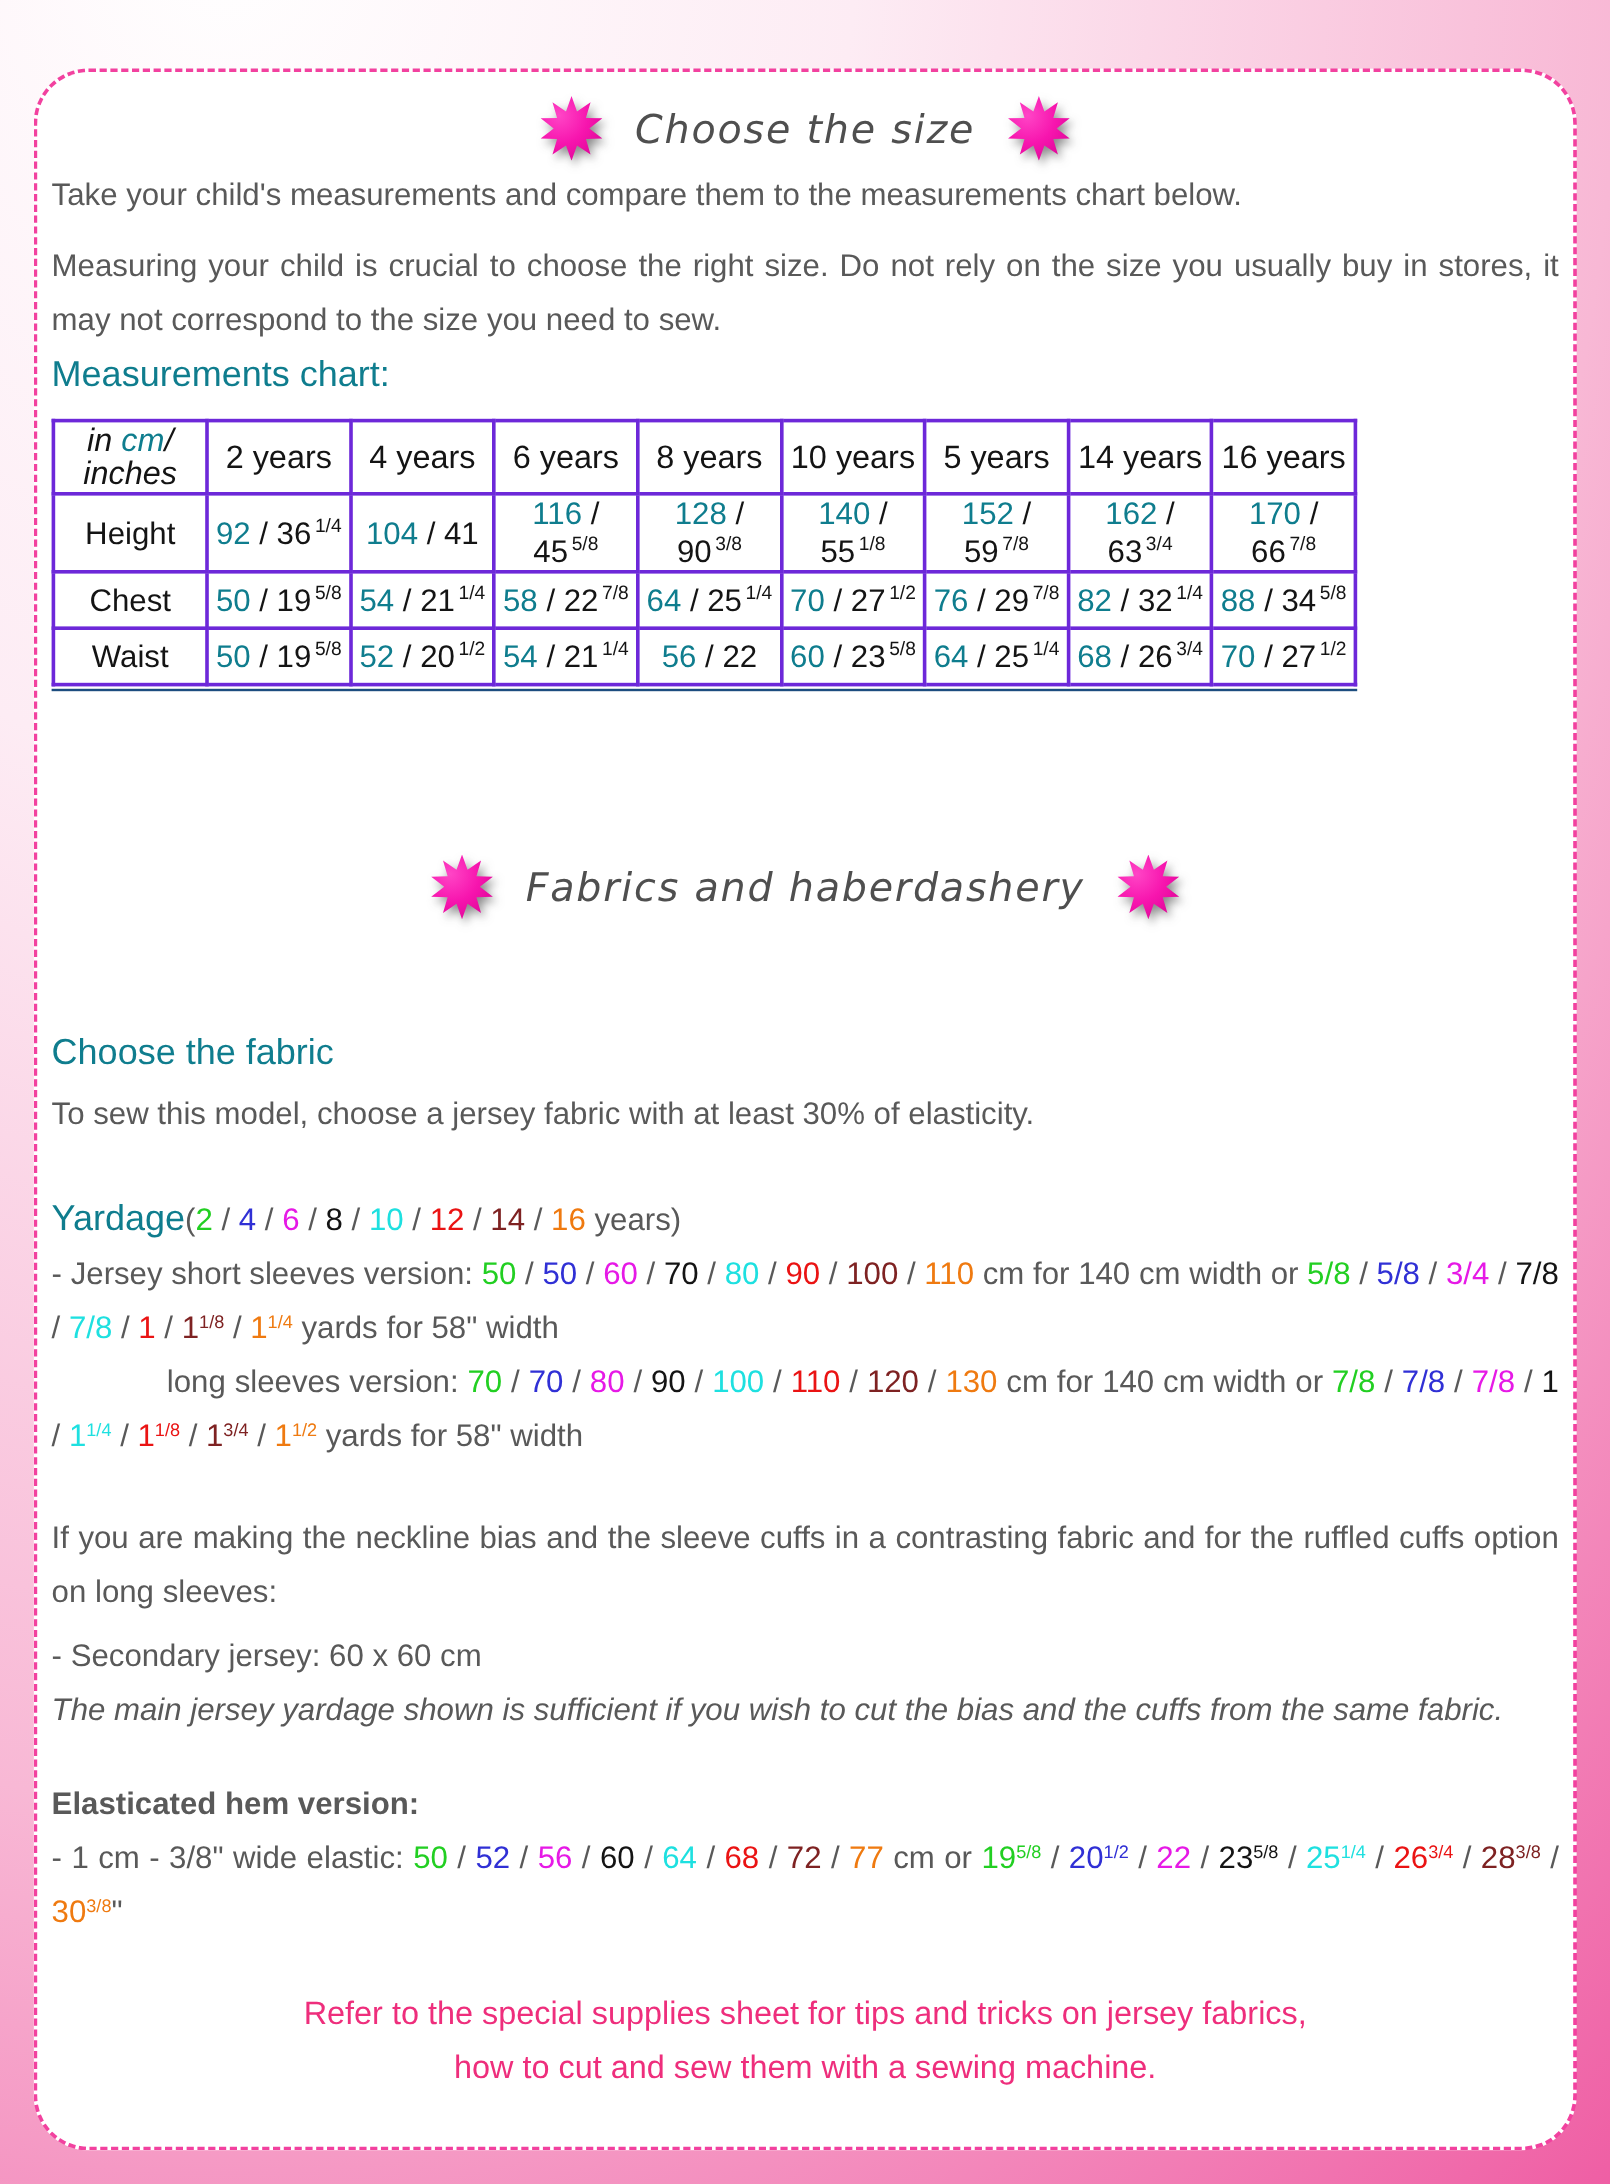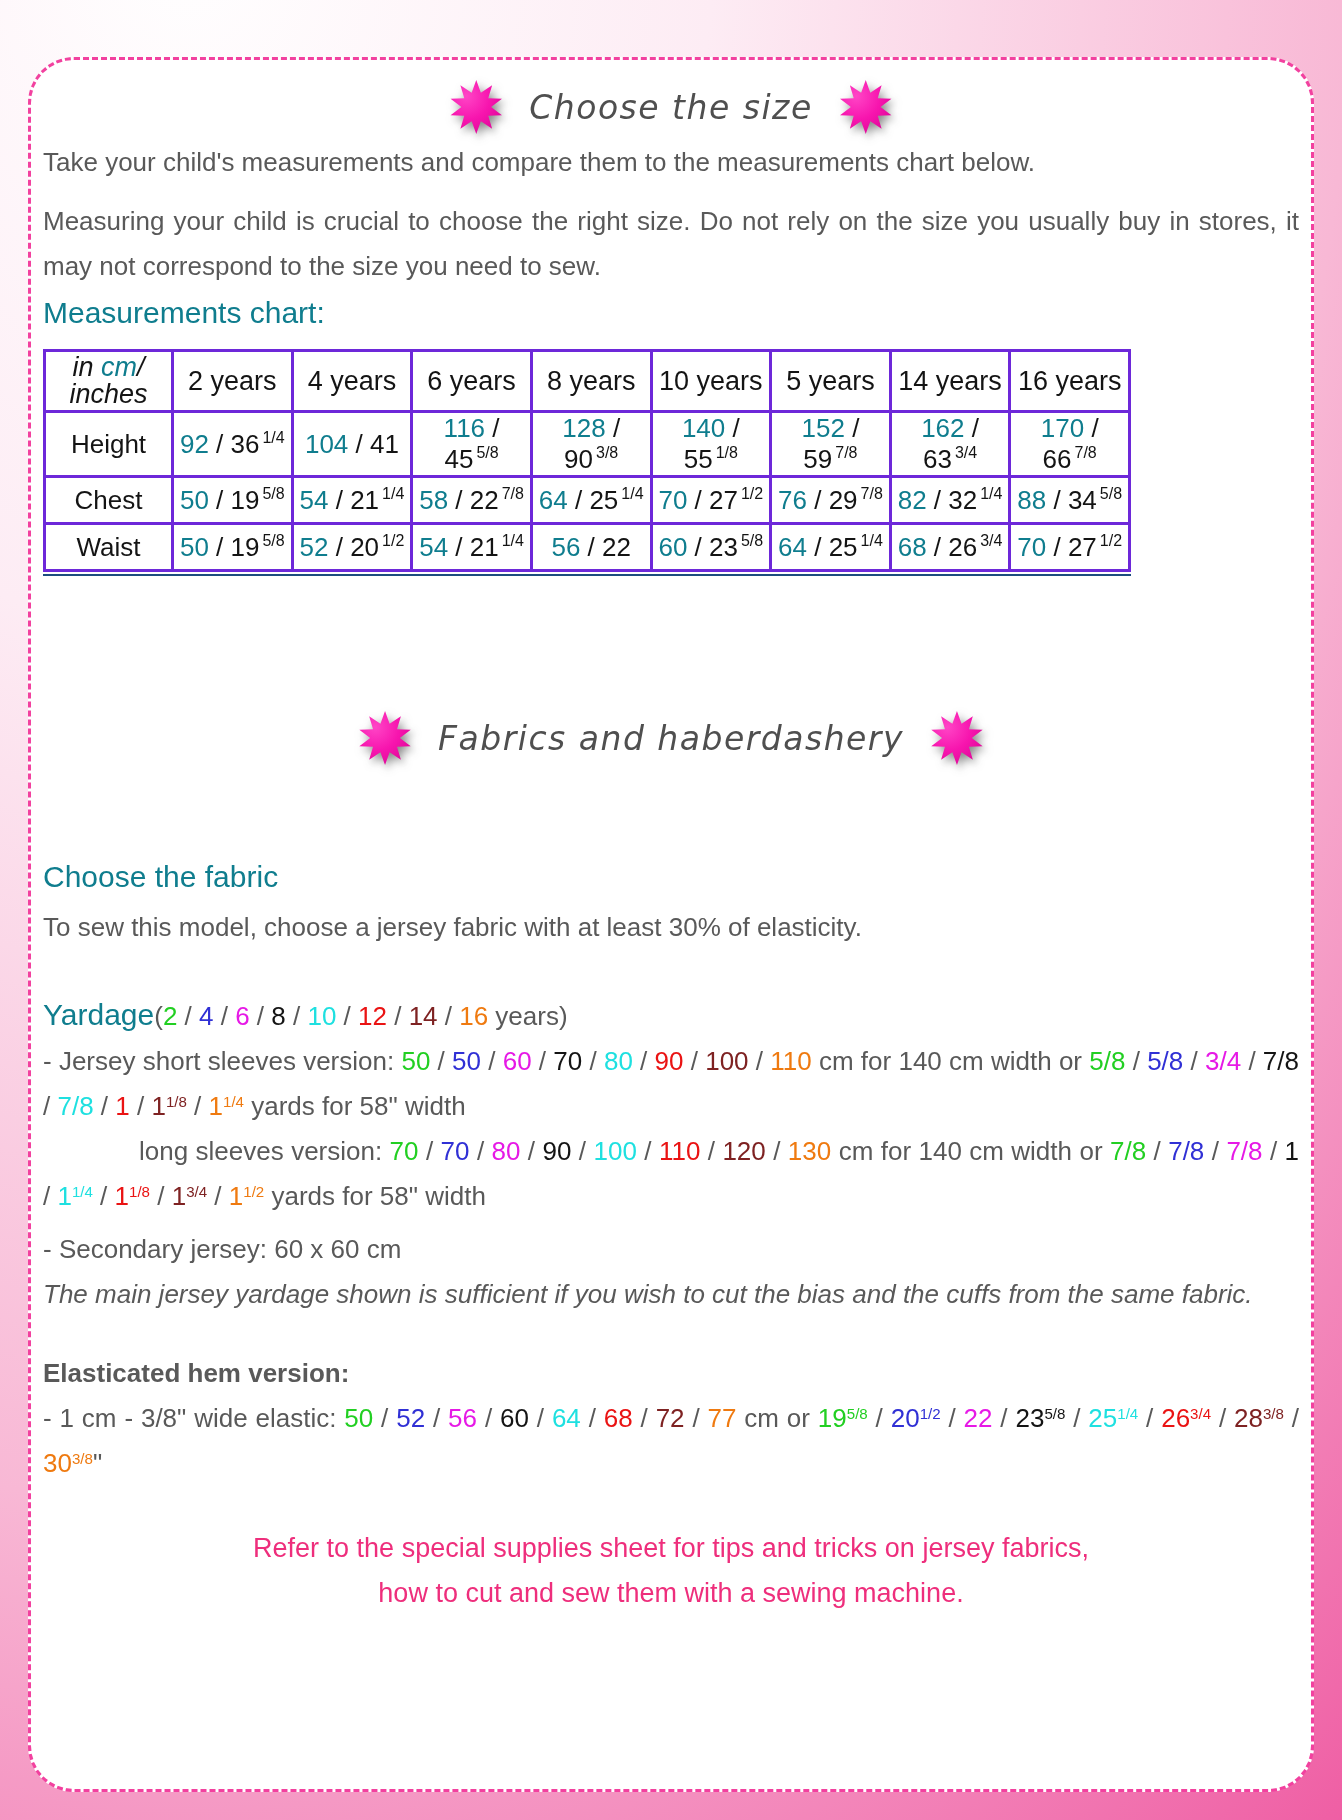--- a/index.html
+++ b/index.html
@@ -143,20 +143,21 @@
     </div>
 
     <h3 class="teal-heading sub-head">Choose the fabric</h3>
     <p class="body-text" style="margin-top:6px;">To sew this model, choose a jersey fabric with at least 30% of elasticity.</p>
 
     <p class="body-text yardage-line"><span class="yardage-label">Yardage</span><span><span>(</span><span style="color: rgb(34, 207, 34);">2</span><span> / </span><span style="color: rgb(48, 48, 213);">4</span><span> / </span><span style="color: rgb(230, 25, 230);">6</span><span> / </span><span style="color: rgb(20, 20, 20);">8</span><span> / </span><span style="color: rgb(30, 224, 224);">10</span><span> / </span><span style="color: rgb(234, 19, 19);">12</span><span> / </span><span style="color: rgb(126, 34, 34);">14</span><span> / </span><span style="color: rgb(239, 122, 16);">16</span><span> years)</span></span></p>
 
     <p class="body-text justify"><span>- Jersey short sleeves version: </span><span style="color: rgb(34, 207, 34);">50</span><span> / </span><span style="color: rgb(48, 48, 213);">50</span><span> / </span><span style="color: rgb(230, 25, 230);">60</span><span> / </span><span style="color: rgb(20, 20, 20);">70</span><span> / </span><span style="color: rgb(30, 224, 224);">80</span><span> / </span><span style="color: rgb(234, 19, 19);">90</span><span> / </span><span style="color: rgb(126, 34, 34);">100</span><span> / </span><span style="color: rgb(239, 122, 16);">110</span><span> cm for 140 cm width or </span><span style="color: rgb(34, 207, 34);">5/8</span><span> / </span><span style="color: rgb(48, 48, 213);">5/8</span><span> / </span><span style="color: rgb(230, 25, 230);">3/4</span><span> / </span><span style="color: rgb(20, 20, 20);">7/8</span><span> / </span><span style="color: rgb(30, 224, 224);">7/8</span><span> / </span><span style="color: rgb(234, 19, 19);">1</span><span> / </span><span style="color: rgb(126, 34, 34);">1</span><span class="sup" style="color: rgb(126, 34, 34);">1/8</span><span> / </span><span style="color: rgb(239, 122, 16);">1</span><span class="sup" style="color: rgb(239, 122, 16);">1/4</span><span>  yards for 58" width</span></p>
     <p class="body-text justify indented"><span>long sleeves version: </span><span style="color: rgb(34, 207, 34);">70</span><span> / </span><span style="color: rgb(48, 48, 213);">70</span><span> / </span><span style="color: rgb(230, 25, 230);">80</span><span> / </span><span style="color: rgb(20, 20, 20);">90</span><span> / </span><span style="color: rgb(30, 224, 224);">100</span><span> / </span><span style="color: rgb(234, 19, 19);">110</span><span> / </span><span style="color: rgb(126, 34, 34);">120</span><span> / </span><span style="color: rgb(239, 122, 16);">130</span><span> cm for 140 cm width or </span><span style="color: rgb(34, 207, 34);">7/8</span><span> / </span><span style="color: rgb(48, 48, 213);">7/8</span><span> / </span><span style="color: rgb(230, 25, 230);">7/8</span><span> / </span><span style="color: rgb(20, 20, 20);">1</span><span> / </span><span style="color: rgb(30, 224, 224);">1</span><span class="sup" style="color: rgb(30, 224, 224);">1/4</span><span> / </span><span style="color: rgb(234, 19, 19);">1</span><span class="sup" style="color: rgb(234, 19, 19);">1/8</span><span> / </span><span style="color: rgb(126, 34, 34);">1</span><span class="sup" style="color: rgb(126, 34, 34);">3/4</span><span> / </span><span style="color: rgb(239, 122, 16);">1</span><span class="sup" style="color: rgb(239, 122, 16);">1/2</span><span> yards for 58" width</span></p>
 
+    <p class="body-text justify mt40">If you are making the neckline bias and the sleeve cuffs in a contrasting fabric and for the ruffled cuffs option on long sleeves:</p>
     <p class="body-text mt8">- Secondary jersey: 60 x 60 cm</p>
     <p class="body-text justify italic">The main jersey yardage shown is sufficient if you wish to cut the bias and the cuffs from the same fabric.</p>
 
     <p class="body-text elastic-head">Elasticated hem version:</p>
     <p class="body-text justify"><span>- 1 cm - 3/8" wide elastic: </span><span style="color: rgb(34, 207, 34);">50</span><span> / </span><span style="color: rgb(48, 48, 213);">52</span><span> / </span><span style="color: rgb(230, 25, 230);">56</span><span> / </span><span style="color: rgb(20, 20, 20);">60</span><span> / </span><span style="color: rgb(30, 224, 224);">64</span><span> / </span><span style="color: rgb(234, 19, 19);">68</span><span> / </span><span style="color: rgb(126, 34, 34);">72</span><span> / </span><span style="color: rgb(239, 122, 16);">77</span><span> cm or </span><span style="color: rgb(34, 207, 34);">19</span><span class="sup" style="color: rgb(34, 207, 34);">5/8</span><span> / </span><span style="color: rgb(48, 48, 213);">20</span><span class="sup" style="color: rgb(48, 48, 213);">1/2</span><span> / </span><span style="color: rgb(230, 25, 230);">22</span><span> / </span><span style="color: rgb(20, 20, 20);">23</span><span class="sup" style="color: rgb(20, 20, 20);">5/8</span><span> / </span><span style="color: rgb(30, 224, 224);">25</span><span class="sup" style="color: rgb(30, 224, 224);">1/4</span><span> / </span><span style="color: rgb(234, 19, 19);">26</span><span class="sup" style="color: rgb(234, 19, 19);">3/4</span><span> / </span><span style="color: rgb(126, 34, 34);">28</span><span class="sup" style="color: rgb(126, 34, 34);">3/8</span><span> / </span><span style="color: rgb(239, 122, 16);">30</span><span class="sup" style="color: rgb(239, 122, 16);">3/8</span><span>"</span></p>
 
     <p class="footer-line footer-top">Refer to the special supplies sheet for tips and tricks on jersey fabrics,</p>
     <p class="footer-line">how to cut and sew them with a sewing machine.</p>
 
   </div>

